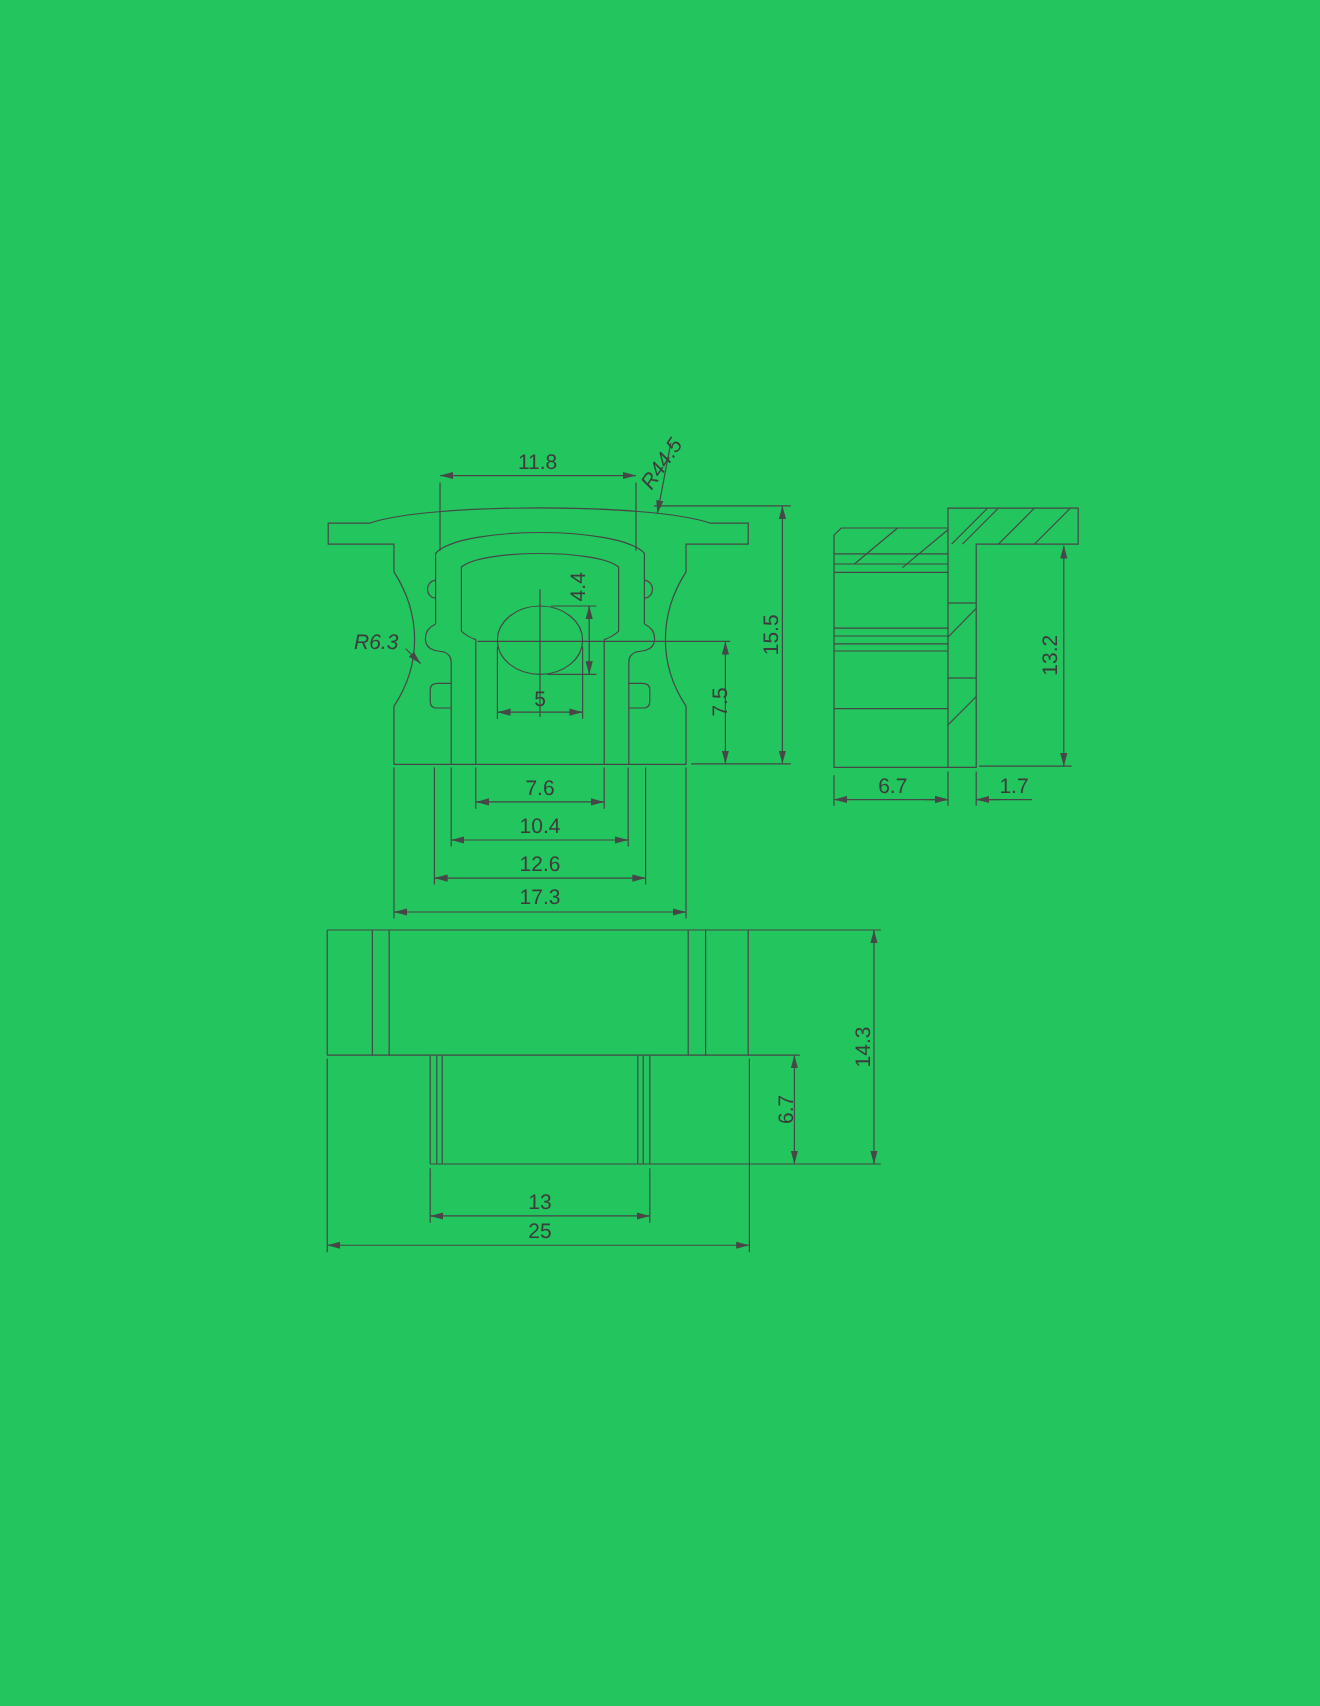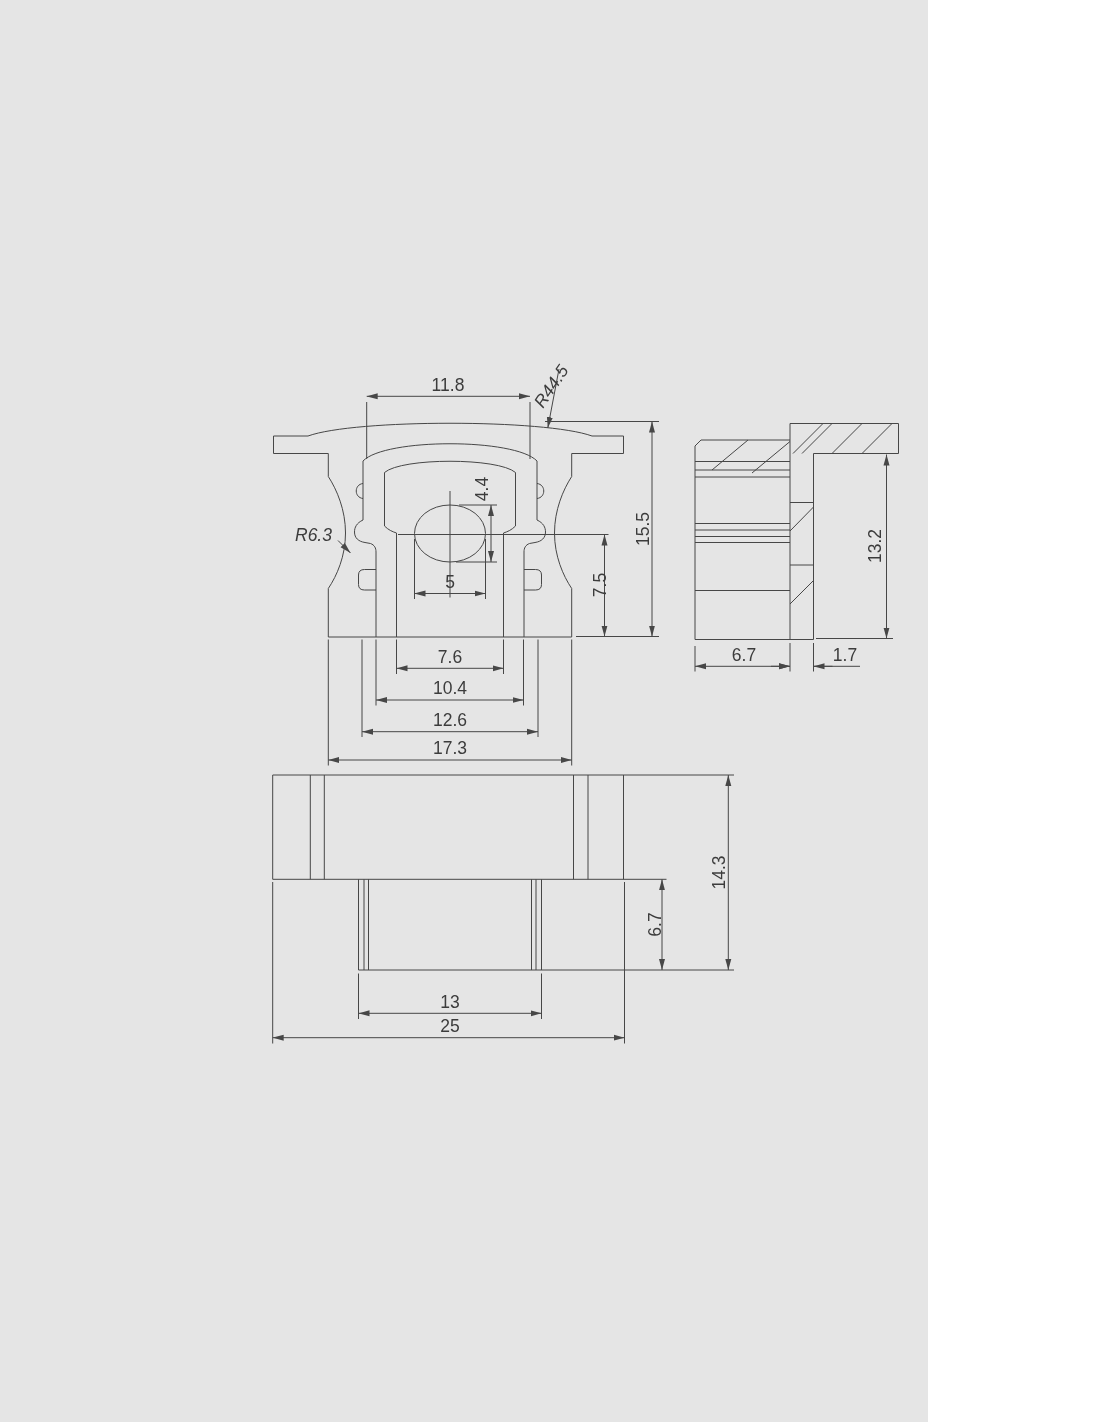--- a/index.html
+++ b/index.html
@@ -1,16 +1,16 @@
 <!DOCTYPE html>
 <html><head>
 <meta charset="utf-8">
 <style>
   html,body{margin:0;padding:0;background:#ffffff;}
-  .page{position:relative;width:928px;height:1422px;background:#e5e5e5;overflow:hidden;}
+  .page{position:relative;width:1100px;height:1422px;background:#22c55e;overflow:hidden;}
   svg{display:block;}
   .ln{stroke:#474747;stroke-width:1;fill:none;}
   .dim{font-family:"Liberation Sans",sans-serif;font-size:17.5px;fill:#3c3c3c;}
   .rad{font-style:italic;}
   .mid{text-anchor:middle;}
 </style>
 </head>
 <body>
 
 <div class="page">

